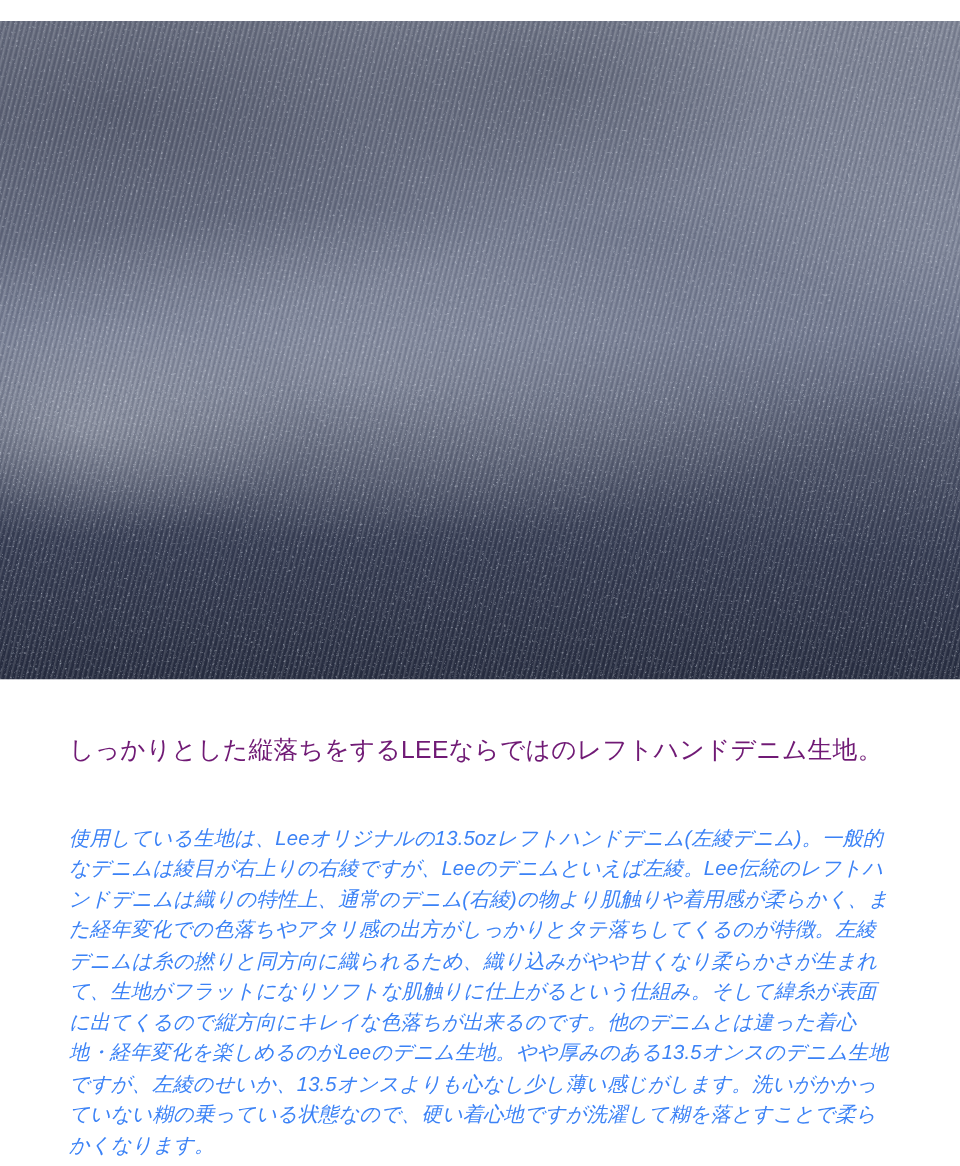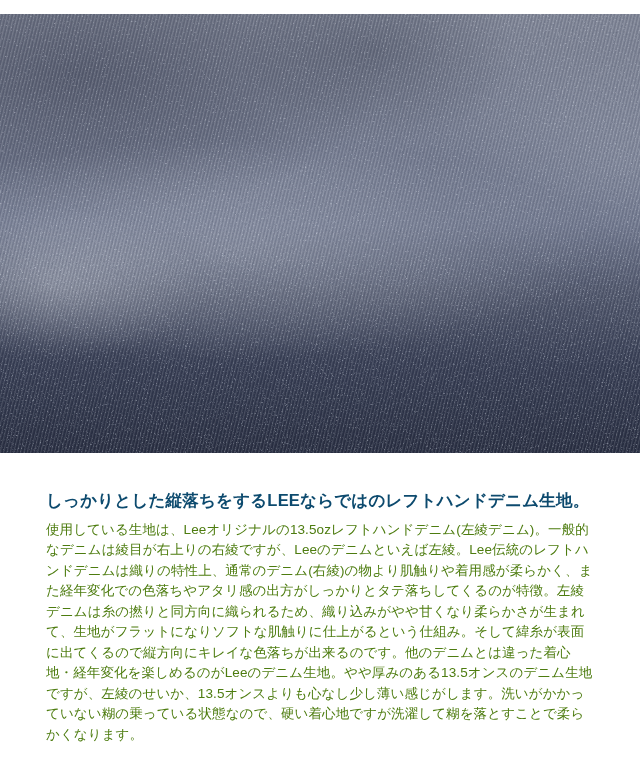--- a/index.html
+++ b/index.html
@@ -31,32 +31,33 @@
     width: 640px;
     height: 439px;
   }
   .content {
     padding: 0 46px;
   }
   .heading {
     margin: 37px 0 0 0;
     font-size: 16.5px;
     line-height: 1.25;
-    font-weight: 700;
-    color: #0c4a6e;
+    font-weight: 400;
+    color: #701a75;
     letter-spacing: 0.2px;
   }
   .body-text {
-    margin: 9px 0 0 0;
+    margin: 38px 0 0 0;
     font-size: 13.5px;
     line-height: 20.5px;
-    color: #4d7c0f;
+    color: #3b82f6;
     letter-spacing: 0.1px;
     text-align: left;
     overflow-wrap: anywhere;
+    font-style: italic;
   }
 </style>
 </head>
 <body>
 
 <div class="page">
 
   <figure class="hero">
     <svg viewBox="0 0 640 439" xmlns="http://www.w3.org/2000/svg" role="img">
       <defs>

